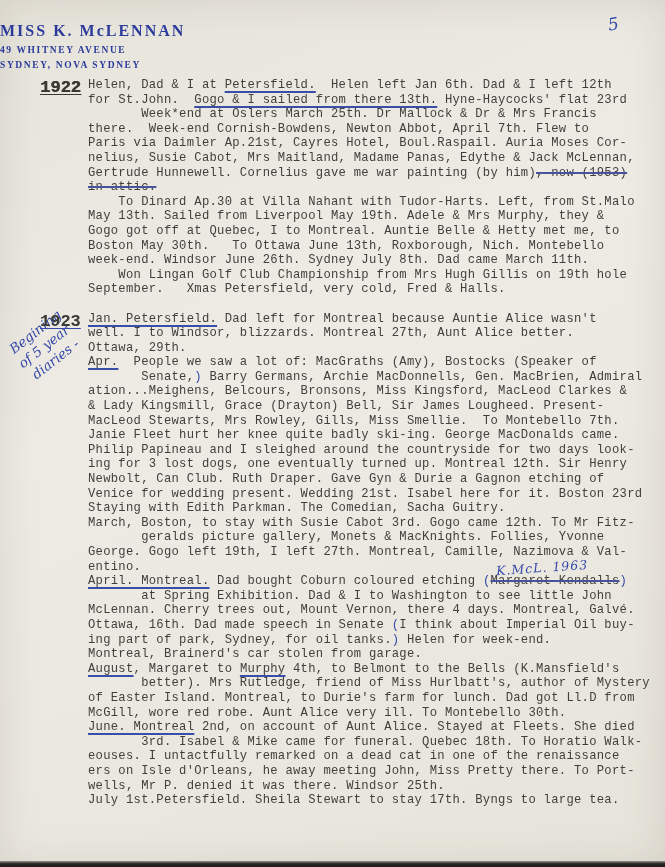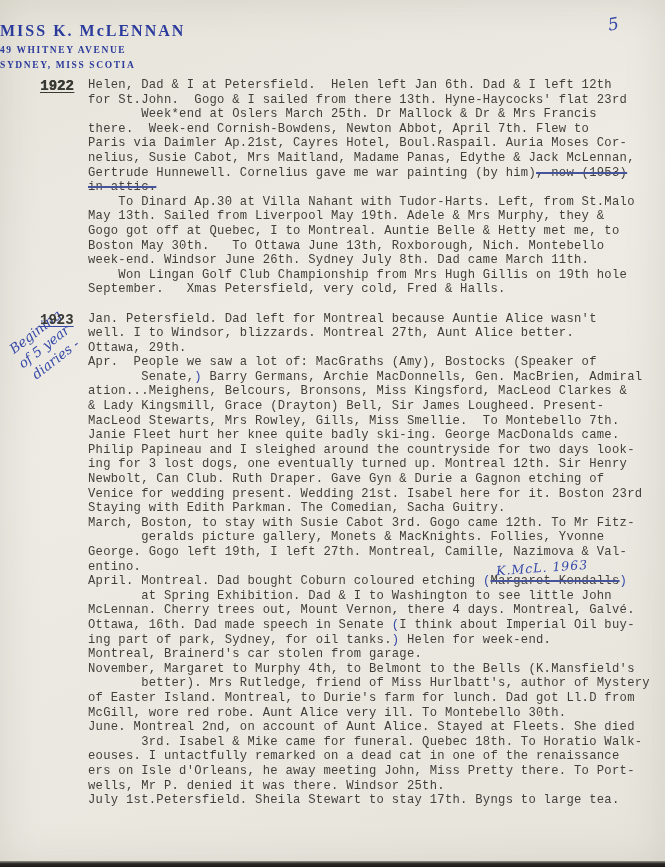--- a/index.html
+++ b/index.html
@@ -24,40 +24,40 @@
   .margin-note div:nth-child(3){margin-left:2px;}
   .annotation-1963{position:absolute;top:560px;left:496px;font-size:12.5px;
         transform:rotate(-4deg);letter-spacing:1px;}
   
   .body-text{position:absolute;top:78px;left:88px;width:577px;
         font-family:"Liberation Mono","DejaVu Sans Mono",monospace;
         font-size:12.2px;letter-spacing:.28px;line-height:14.6px;
         color:#403f3b;}
   .line{white-space:pre;height:14.6px;}
   .year{position:absolute;left:40px;font-family:"Liberation Mono",monospace;
-        font-size:14px;font-weight:bold;color:#3a3a35;
+        font-size:17px;font-weight:bold;color:#3a3a35;
         text-decoration:underline;text-decoration-thickness:1.4px;text-underline-offset:2px;}
   .year-1922{top:78px;text-shadow:.6px 0 #3a3a35;}
   .year-1923{top:312px;text-decoration-color:#3548a8;}
   
-  .u{text-decoration-color:#3a4da8;
+  .u{text-decoration:underline;text-decoration-color:#3a4da8;
      text-decoration-thickness:1.6px;text-underline-offset:2.5px;}
   .x{text-decoration:line-through;text-decoration-color:#47549c;
      text-decoration-thickness:1.6px;}
   .b{color:#3548a8;}
 </style>
 </head>
 <body>
 
 <div class="page">
 
   <div class="letterhead">
     <div class="lh-name">MISS K. McLENNAN</div>
     <div class="lh-addr">49 WHITNEY AVENUE</div>
-    <div class="lh-addr">SYDNEY, MISS SCOTIA</div>
+    <div class="lh-addr">SYDNEY, NOVA SYDNEY</div>
   </div>
 
   <div class="hw pageno">5</div>
 
   <div class="hw margin-note">
     <div>Begining</div>
     <div>of 5 year</div>
     <div>diaries -</div>
   </div>
 
@@ -100,21 +100,21 @@
       <div class="line"><span>March, Boston, to stay with Susie Cabot 3rd. Gogo came 12th. To Mr Fitz-</span></div>
       <div class="line"><span>       geralds picture gallery, Monets &amp; MacKnights. Follies, Yvonne</span></div>
       <div class="line"><span>George. Gogo left 19th, I left 27th. Montreal, Camille, Nazimova &amp; Val-</span></div>
       <div class="line"><span>entino.</span></div>
       <div class="line"><span class="u">April. Montreal.</span><span> Dad bought Coburn coloured etching </span><span class="b">(</span><span class="x">Margaret Kendalls</span><span class="b">)</span></div>
       <div class="line"><span>       at Spring Exhibition. Dad &amp; I to Washington to see little John</span></div>
       <div class="line"><span>McLennan. Cherry trees out, Mount Vernon, there 4 days. Montreal, Galvé.</span></div>
       <div class="line"><span>Ottawa, 16th. Dad made speech in Senate </span><span class="b">(</span><span>I think about Imperial Oil buy-</span></div>
       <div class="line"><span>ing part of park, Sydney, for oil tanks.</span><span class="b">)</span><span> Helen for week-end.</span></div>
       <div class="line"><span>Montreal, Brainerd's car stolen from garage.</span></div>
-      <div class="line"><span class="u">November</span><span>, Margaret to </span><span class="u">Murphy</span><span> 4th, to Belmont to the Bells (K.Mansfield's</span></div>
+      <div class="line"><span class="u">August</span><span>, Margaret to </span><span class="u">Murphy</span><span> 4th, to Belmont to the Bells (K.Mansfield's</span></div>
       <div class="line"><span>       better). Mrs Rutledge, friend of Miss Hurlbatt's, author of Mystery</span></div>
       <div class="line"><span>of Easter Island. Montreal, to Durie's farm for lunch. Dad got Ll.D from</span></div>
       <div class="line"><span>McGill, wore red robe. Aunt Alice very ill. To Montebello 30th.</span></div>
       <div class="line"><span class="u">June. Montreal</span><span> 2nd, on account of Aunt Alice. Stayed at Fleets. She died</span></div>
       <div class="line"><span>       3rd. Isabel &amp; Mike came for funeral. Quebec 18th. To Horatio Walk-</span></div>
       <div class="line"><span>eouses. I untactfully remarked on a dead cat in one of the renaissance</span></div>
       <div class="line"><span>ers on Isle d'Orleans, he away meeting John, Miss Pretty there. To Port-</span></div>
       <div class="line"><span>wells, Mr P. denied it was there. Windsor 25th.</span></div>
       <div class="line"><span>July 1st.Petersfield. Sheila Stewart to stay 17th. Byngs to large tea.</span></div>
     </div>

